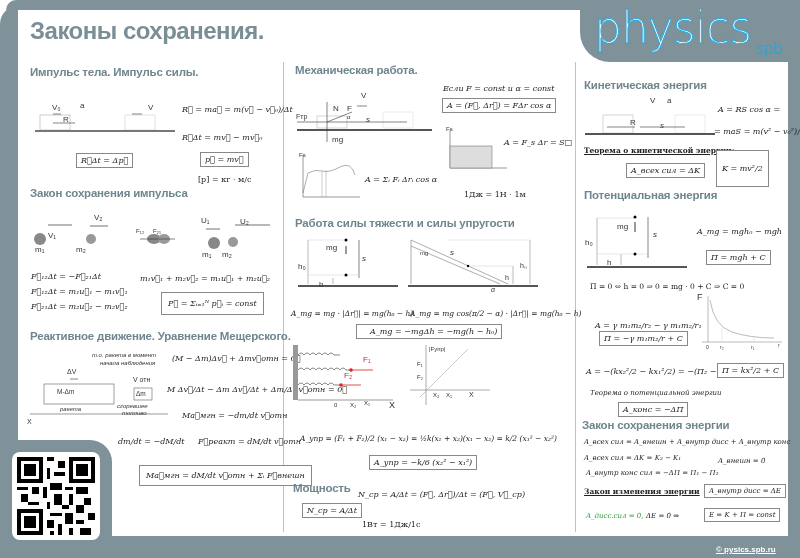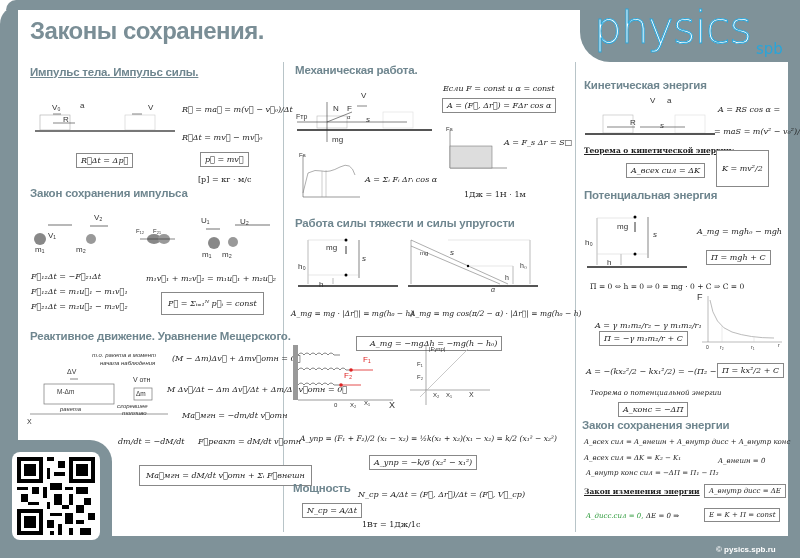--- a/index.html
+++ b/index.html
@@ -12,21 +12,21 @@
   .frame-inner { position: absolute; left: 18px; top: 10px; width: 770px; height: 526px; background: #fff; border-top-left-radius: 26px; border-bottom-right-radius: 22px; }
   .frame-bottom { position: absolute; left: 0; top: 536px; width: 800px; height: 22px; background: #7f9299; }
   .frame-right { position: absolute; left: 788px; top: 50px; width: 12px; height: 500px; background: #7f9299; }
   .logo-box { position: absolute; left: 580px; top: 0; width: 220px; height: 62px; background: #7f9299; border-bottom-left-radius: 30px; }
   .logo-main { position: absolute; left: 594px; top: 2px; font-family: "DejaVu Sans", sans-serif; font-size: 44px; color: #ffffff; letter-spacing: -1px; font-weight: 300;
     text-shadow: 0 0 0 #fff; -webkit-text-stroke: 1px #2aa5d9; }
   .logo-sub { position: absolute; left: 756px; top: 40px; font-family: "DejaVu Sans", sans-serif; font-size: 15px; color: #2aa5d9; }
   .qr-box { position: absolute; left: 0; top: 440px; width: 112px; height: 118px; background: #7f9299; border-top-right-radius: 22px; }
   .qr { position: absolute; left: 12px; top: 452px; width: 88px; height: 88px; background: #fff; border-radius: 8px; padding: 5px; }
   .qr svg { width: 78px; height: 78px; display: block; }
-  .copyright { position: absolute; left: 716px; top: 545px; font-family: "Liberation Sans", sans-serif; font-size: 8px; color: #fff; font-weight: bold; }
+  .copyright { position: absolute; left: 716px; top: 545px; font-family: "Liberation Sans", sans-serif; font-size: 8px; color: #fff; font-weight: bold; text-decoration: underline; }
 
   .page-title { position: absolute; left: 30px; top: 17px; font-family: "Liberation Sans", sans-serif; font-weight: bold; font-size: 24px; color: #7a8e96; letter-spacing: -0.5px; }
 
   .vline { position: absolute; width: 1px; background: #b8c4c8; }
 
   .h2 { position: absolute; font-family: "Liberation Sans", sans-serif; font-weight: bold; font-size: 11.5px; color: #6f868f; letter-spacing: -0.2px; white-space: nowrap; }
 
   .f { position: absolute; font-family: "DejaVu Serif", serif; font-style: italic; font-size: 8px; white-space: nowrap; color: #222; }
   .f.n { font-style: normal; }
   .boxed { border: 1px solid #888; padding: 2px 4px; background: #fff; }
@@ -94,21 +94,21 @@
     </g>
   </svg>
 </div>
 <div class="copyright">© pysics.spb.ru</div>
 
 <div class="page-title">Законы сохранения.</div>
 
 <div class="vline" style="left:283px; top:62px; height:470px;"></div>
 <div class="vline" style="left:575px; top:62px; height:470px;"></div>
 
-<div class="h2" style="left:30px; top:66px;text-decoration:underline;">Импульс тела. Импульс силы.</div>
+<div class="h2" style="left:30px; top:66px;">Импульс тела. Импульс силы.</div>
 
 <svg class="d" style="left:35px; top:95px;" width="140" height="45">
   <rect x="5" y="20" width="30" height="15" fill="none" stroke="#aaa" stroke-width="0.6"></rect>
   <rect x="90" y="20" width="30" height="15" fill="none" stroke="#ccc" stroke-width="0.6"></rect>
   <line x1="0" y1="36" x2="140" y2="36" stroke="#777" stroke-width="2"></line>
   <line x1="18" y1="28" x2="40" y2="28" stroke="#333" stroke-width="0.6"></line>
   <line x1="18" y1="19" x2="26" y2="19" stroke="#333" stroke-width="0.6"></line>
   <line x1="97" y1="19" x2="107" y2="19" stroke="#333" stroke-width="0.6"></line>
 </svg>
 <div class="lbl" style="left:52px; top:103px;">V₀</div>
@@ -144,21 +144,21 @@
 <div class="lbl" style="left:136px; top:228px; font-size:6px;">F₁₂</div>
 <div class="lbl" style="left:153px; top:228px; font-size:6px;">F₂₁</div>
 <div class="lbl" style="left:201px; top:216px;">U₁</div>
 <div class="lbl" style="left:240px; top:217px;">U₂</div>
 <div class="lbl" style="left:202px; top:250px;">m₁</div>
 <div class="lbl" style="left:222px; top:250px;">m₂</div>
 
 <div class="f" style="left:31px; top:272px;">F⃗₁₂Δt = −F⃗₂₁Δt</div>
 <div class="f" style="left:31px; top:287px;">F⃗₁₂Δt = m₁u⃗₁ − m₁v⃗₁</div>
 <div class="f" style="left:31px; top:302px;">F⃗₂₁Δt = m₂u⃗₂ − m₂v⃗₂</div>
-<div class="f" style="left:146px; top:274px;">m₁v⃗₁ + m₂v⃗₂ = m₁u⃗₁ + m₂u⃗₂</div>
+<div class="f" style="left:140px; top:274px;">m₁v⃗₁ + m₂v⃗₂ = m₁u⃗₁ + m₂u⃗₂</div>
 <div class="f boxed" style="left:161px; top:292px; padding:6px 6px;">P⃗ = Σᵢ₌₁ᴺ p⃗ᵢ = const</div>
 
 <div class="h2" style="left:30px; top:330px;">Реактивное движение. Уравнение Мещерского.</div>
 
 <div class="lbl it" style="left:92px; top:352px;">т.о. ракета в момент</div>
 <div class="lbl it" style="left:100px; top:360px;">начала наблюдения</div>
 <div class="f" style="left:172px; top:354px;">(M − Δm)Δv⃗ + Δmv⃗отн = 0⃗</div>
 
 <svg class="d" style="left:28px; top:370px;" width="120" height="50">
   <rect x="16" y="14" width="70" height="20" fill="none" stroke="#777" stroke-width="0.7"></rect>
@@ -252,21 +252,21 @@
   <circle cx="60" cy="28" r="1.2" fill="#000"></circle>
 </svg>
 <div class="lbl" style="left:420px; top:250px; font-size:6px;">mg</div>
 <div class="lbl" style="left:450px; top:248px; font-style:italic;">s</div>
 <div class="lbl" style="left:520px; top:262px; font-size:7px;">h₀</div>
 <div class="lbl" style="left:505px; top:274px; font-size:7px;">h</div>
 <div class="lbl" style="left:491px; top:286px; font-size:7px; font-style:italic;">α</div>
 
 <div class="f" style="left:291px; top:309px; font-size:7.5px;">A_mg = mg · |Δr⃗| = mg(h₀ − h)</div>
 <div class="f" style="left:410px; top:309px; font-size:7.5px;">A_mg = mg cos(π/2 − α) · |Δr⃗| = mg(h₀ − h)</div>
-<div class="f boxed" style="left:356px; top:336px;padding-left:13px;">A_mg = −mgΔh = −mg(h − h₀)</div>
+<div class="f boxed" style="left:356px; top:324px;padding-left:13px;">A_mg = −mgΔh = −mg(h − h₀)</div>
 
 <svg class="d" style="left:293px; top:345px;" width="100" height="60">
   <rect x="0" y="0" width="5" height="55" fill="#999"></rect>
   <line x1="5" y1="55" x2="100" y2="55" stroke="#555" stroke-width="0.6"></line>
   <path d="M5 10 q3 -4 6 0 q3 -4 6 0 q3 -4 6 0 q3 -4 6 0 q3 -4 6 0 q3 -4 6 0 l6 0" fill="none" stroke="#333" stroke-width="0.6"></path>
   <path d="M5 25 q3 -4 6 0 q3 -4 6 0 q3 -4 6 0 q3 -4 6 0 q3 -4 6 0 q3 -4 6 0 q3 -4 6 0 q3 -4 6 0 l4 0" fill="none" stroke="#333" stroke-width="0.6"></path>
   <path d="M5 40 q3 -4 6 0 q3 -4 6 0 q3 -4 6 0 q3 -4 6 0 q3 -4 6 0 q3 -4 6 0 l6 0" fill="none" stroke="#333" stroke-width="0.6"></path>
   <circle cx="58" cy="25" r="1.8" fill="#d22"></circle>
     <line x1="58" y1="25" x2="80" y2="25" stroke="#d22" stroke-width="0.8"></line>
   <circle cx="48" cy="40" r="1.8" fill="#d22"></circle>

